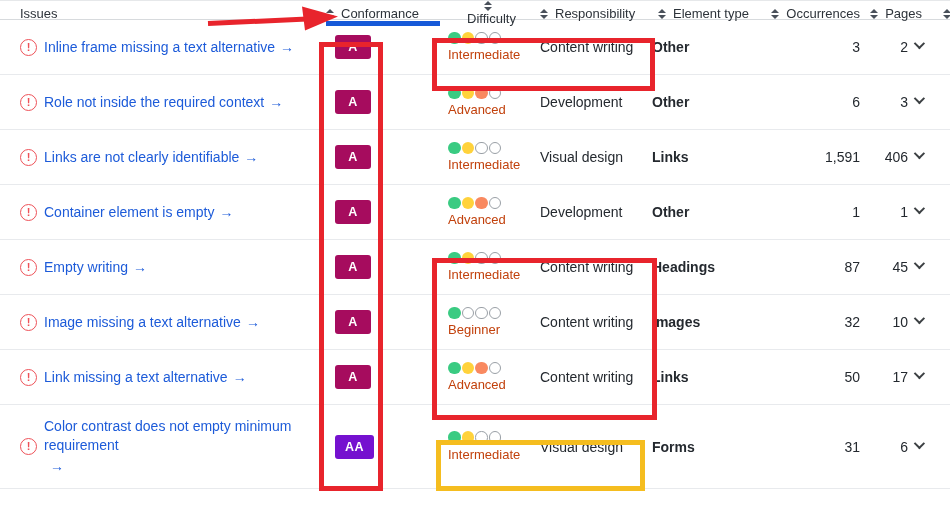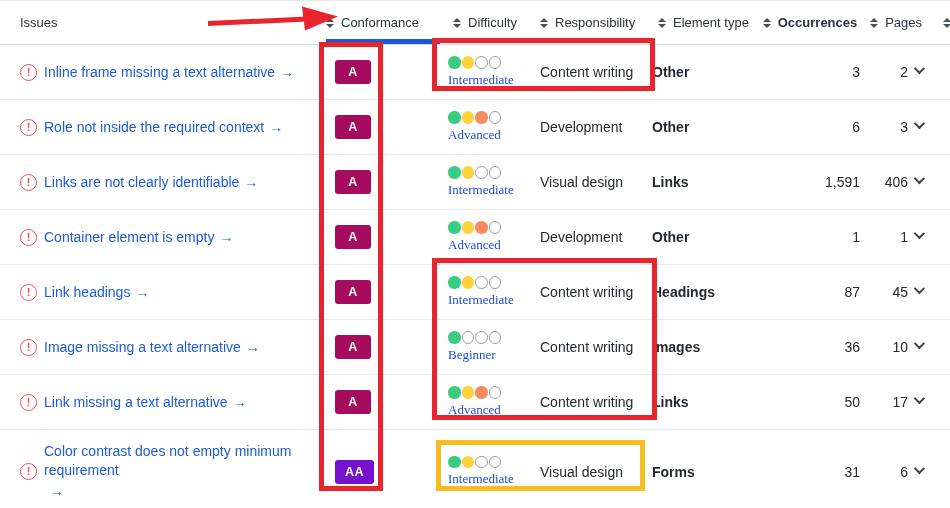--- a/index.html
+++ b/index.html
@@ -5,31 +5,31 @@
   :root{
     --cols: 320px 125px 85px 120px 110px 102px 63px 25px;
   }
   *{box-sizing:border-box; margin:0; padding:0;}
   html,body{width:950px;height:508px;overflow:hidden;background:#fff;
     font-family:"Liberation Sans", sans-serif; color:var(--text,#24292f);}
   .app{position:relative;width:950px;height:508px;}
 
   
   .table{width:950px;border-top:1px solid #e6e8ea;}
-  .hdr{display:grid;grid-template-columns:var(--cols);height:44px;
+  .hdr{display:grid;grid-template-columns:var(--cols);height:19px;
        border-bottom:1px solid #d7dadd;align-items:center;font-size:13px;color:#2d333a;}
   .hcell{display:flex;align-items:center;height:100%;position:relative;white-space:nowrap;}
   .hc-issues{padding-left:20px;}
   .hc-conformance{padding-left:6px;}
   .hc-conformance::after{content:"";position:absolute;left:6px;bottom:0;width:114px;height:5px;
        background:var(--sort-active-underline,#1659d8);}
-  .hc-difficulty{padding-left:8px;}
+  .hc-difficulty{padding-left:8px;flex-direction:column;}
   .hc-responsibility{padding-left:10px;}
   .hc-element{padding-left:8px;}
-  .hc-occurrences{justify-content:center;padding-right:2px;font-weight:bold;}
+  .hc-occurrences{justify-content:flex-end;padding-right:2px;}
   .hc-pages{justify-content:flex-end;padding-right:3px;}
   .hc-extra{padding-left:18px;overflow:hidden;}
 
   .sort-icon{display:inline-flex;flex-direction:column;align-items:center;gap:2px;margin-right:7px;}
   .sort-icon .up{width:0;height:0;border-left:4px solid transparent;border-right:4px solid transparent;
        border-bottom:4px solid #49505a;}
   .sort-icon .down{width:0;height:0;border-left:4px solid transparent;border-right:4px solid transparent;
        border-top:4px solid #49505a;}
 
   .row{display:grid;grid-template-columns:var(--cols);height:55px;align-items:center;
@@ -54,21 +54,21 @@
   .badge-aa{background:var(--badge-aa-bg,#7511cf);}
 
   .c-diff{padding-left:3px;}
   .diff-wrap{display:flex;flex-direction:column;gap:3px;}
   .dots{display:flex;gap:1px;}
   .dot{width:12.5px;height:12.5px;border-radius:50%;background:#fff;
        border:1.5px solid var(--dot-empty-border,#9aa0a6);}
   .dot.f0{background:var(--dot-green,#3acb82);border:none;}
   .dot.f1{background:var(--dot-yellow,#ffd23b);border:none;}
   .dot.f2{background:var(--dot-orange,#f98960);border:none;}
-  .diff-label{font-size:13px;color:#1d4ed8;font-family:Liberation Serif, serif;}
+  .diff-label{font-size:13px;color:#c2410c;}
 
   .c-resp{padding-left:10px;}
   .c-elem{padding-left:2px;font-weight:bold;}
   .c-occ{justify-content:flex-end;padding-right:2px;}
   .c-pages{justify-content:flex-end;padding-right:3px;gap:6px;cursor:pointer;}
   .chevron{width:8px;height:8px;border-right:2px solid #3c4043;border-bottom:2px solid #3c4043;
        transform:rotate(45deg) translateY(-2px);margin-top:-4px;}
 
   
   .overlay{position:absolute;inset:0;pointer-events:none;z-index:10;}
@@ -272,21 +272,21 @@
           </div>
     <div class="cell c-pages">
       <span class="pages-text">1</span>
       <span class="chevron"></span>
     </div>
     <div class="cell"></div>
   </div>
         <div class="row">
     <div class="cell c-issue">
       <span class="warn">!</span>
-      <a class="issue-link"><span class="issue-text">Link headings</span><span class="arrow">→</span></a>
+      <a class="issue-link"><span class="issue-text">Empty writing</span><span class="arrow">→</span></a>
     </div>
     <div class="cell c-conf">
       <span class="badge badge-a">A</span>
     </div>
     <div class="cell c-diff">
       <div class="diff-wrap">
         <div class="dots">
                 <span class="dot f0"></span>
                 <span class="dot f1"></span>
                 <span class="dot"></span>
@@ -329,21 +329,21 @@
         <div class="diff-label">Beginner</div>
       </div>
     </div>
     <div class="cell c-resp">
             <span class="resp-text">Content writing</span>
           </div>
     <div class="cell c-elem">
             <span class="elem-text">Images</span>
           </div>
     <div class="cell c-occ">
-            <span class="occ-text">36</span>
+            <span class="occ-text">32</span>
           </div>
     <div class="cell c-pages">
       <span class="pages-text">10</span>
       <span class="chevron"></span>
     </div>
     <div class="cell"></div>
   </div>
         <div class="row">
     <div class="cell c-issue">
       <span class="warn">!</span>

